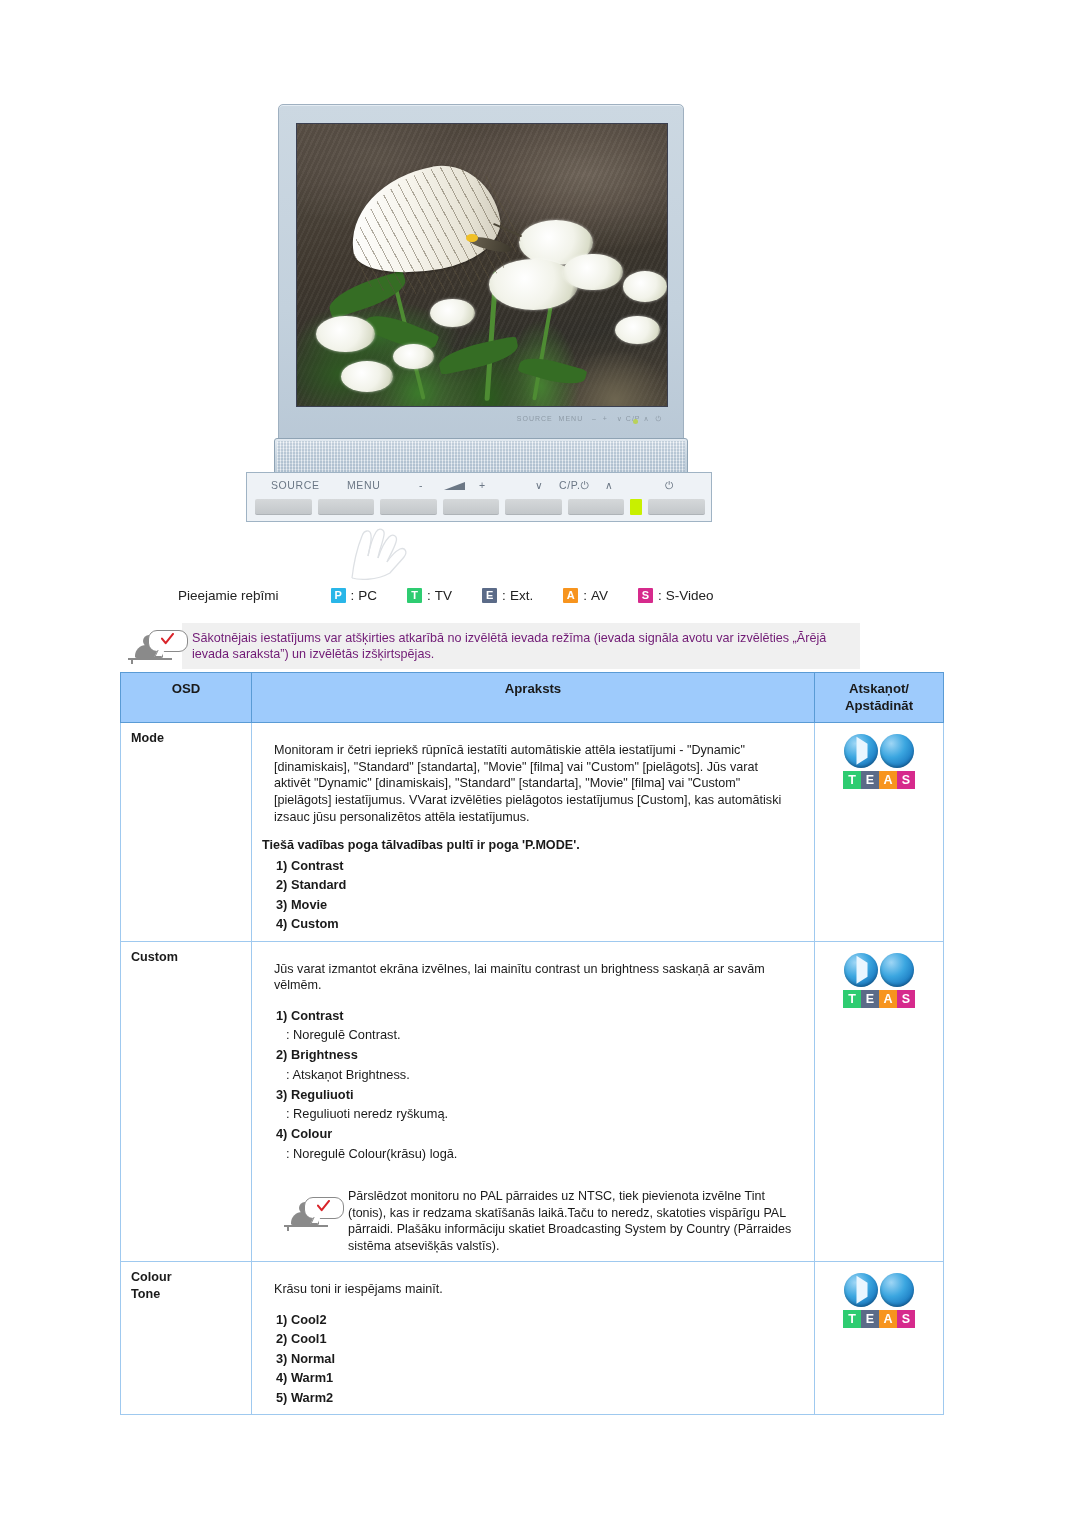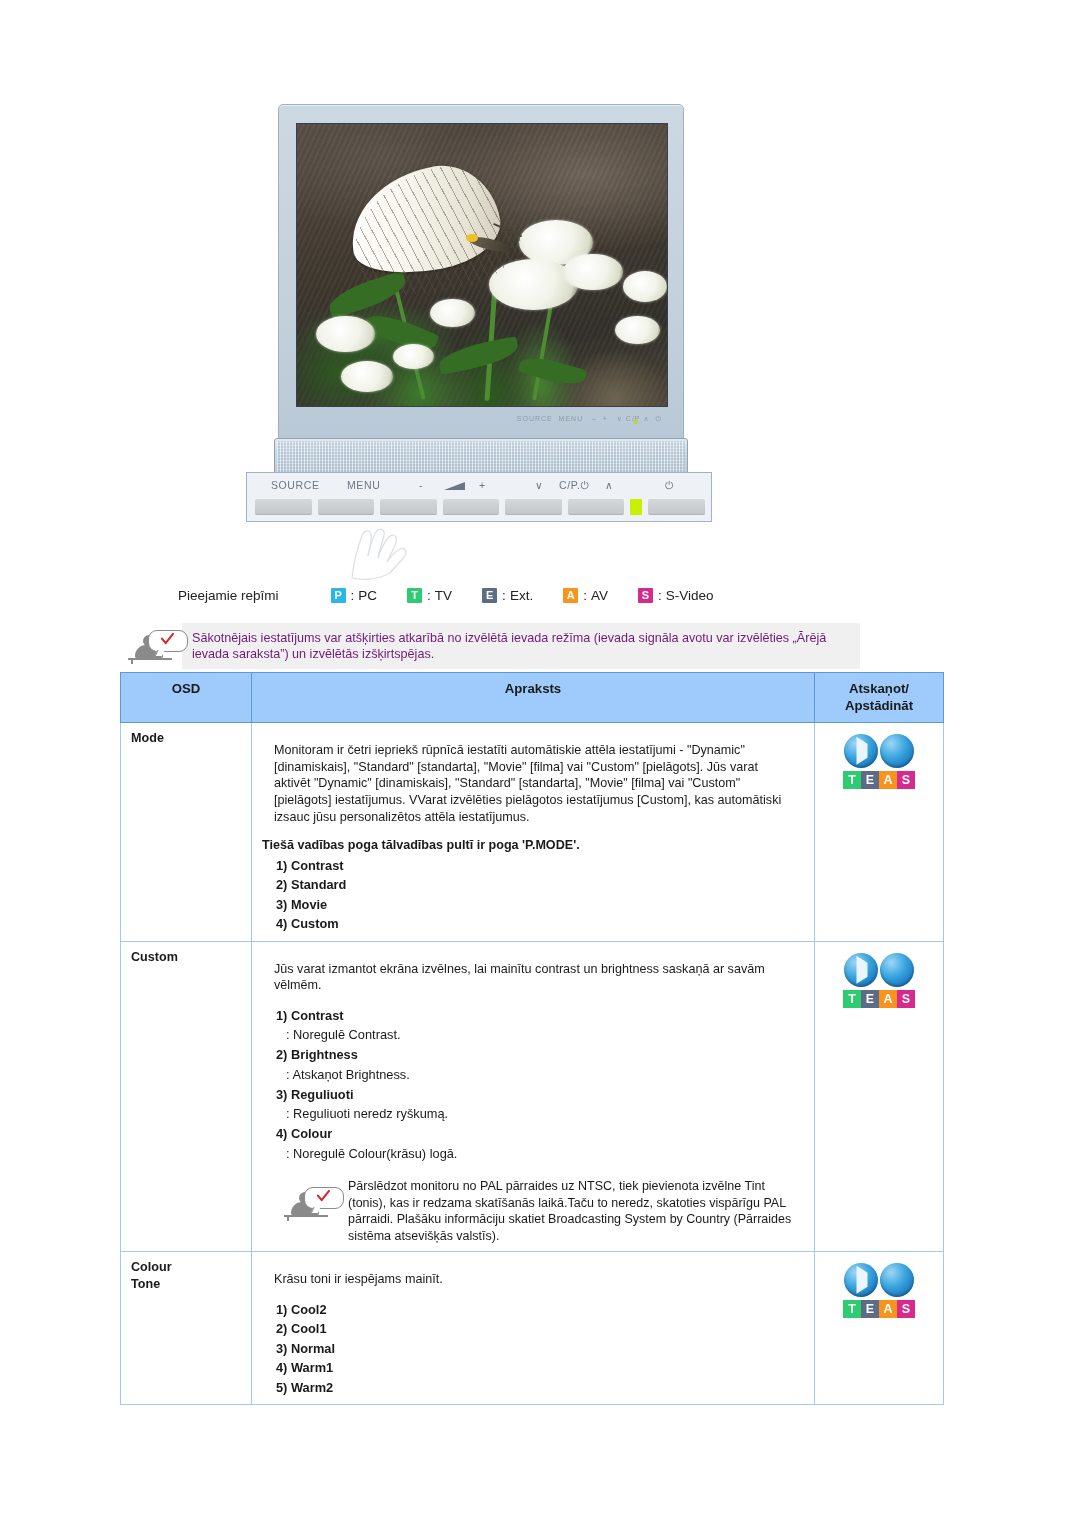--- a/index.html
+++ b/index.html
@@ -268,21 +268,21 @@
   .col-reset { width: 108px; }
   th.col-reset, td.col-reset { text-align: center; }
   td.col-osd  { font-weight: bold; font-size: 13px; padding-top: 9px; }
   .desc-p { margin: 12px; }
   .bold-line { font-weight: bold; margin-top: 1px; }
   ol.numlist { list-style: none; margin: 2px 0 0 0; padding: 0 0 0 14px; }
   ol.numlist > li { font-weight: bold; font-size: 12.8px; line-height: 19.5px; }
   ol.numlist > li .sub { display:block; font-weight: normal; padding-left: 10px; line-height: 20px; }
 
   
-  .inner-note { display:flex; margin-top: 14px; padding-left: 14px; }
+  .inner-note { display:flex; margin-top: 24px; padding-left: 14px; }
   .inner-note .note-icon { flex: 0 0 72px; height: 48px; }
   .inner-note .inner-text { flex: 1 1 auto; font-size: 12.5px; line-height: 16.6px; }
 
   
   .teas { display:inline-block; width: 80px; margin-top: 4px; }
   .teas-circles { display:flex; justify-content:center; gap: 2px; }
   .teas-circle {
     width: 34px; height: 34px; border-radius: 50%;
     background: radial-gradient(circle at 33% 28%, #9fd6f5 0%, #3ba6e0 42%, #1f7fc4 72%, #125d96 100%);
     position: relative;

